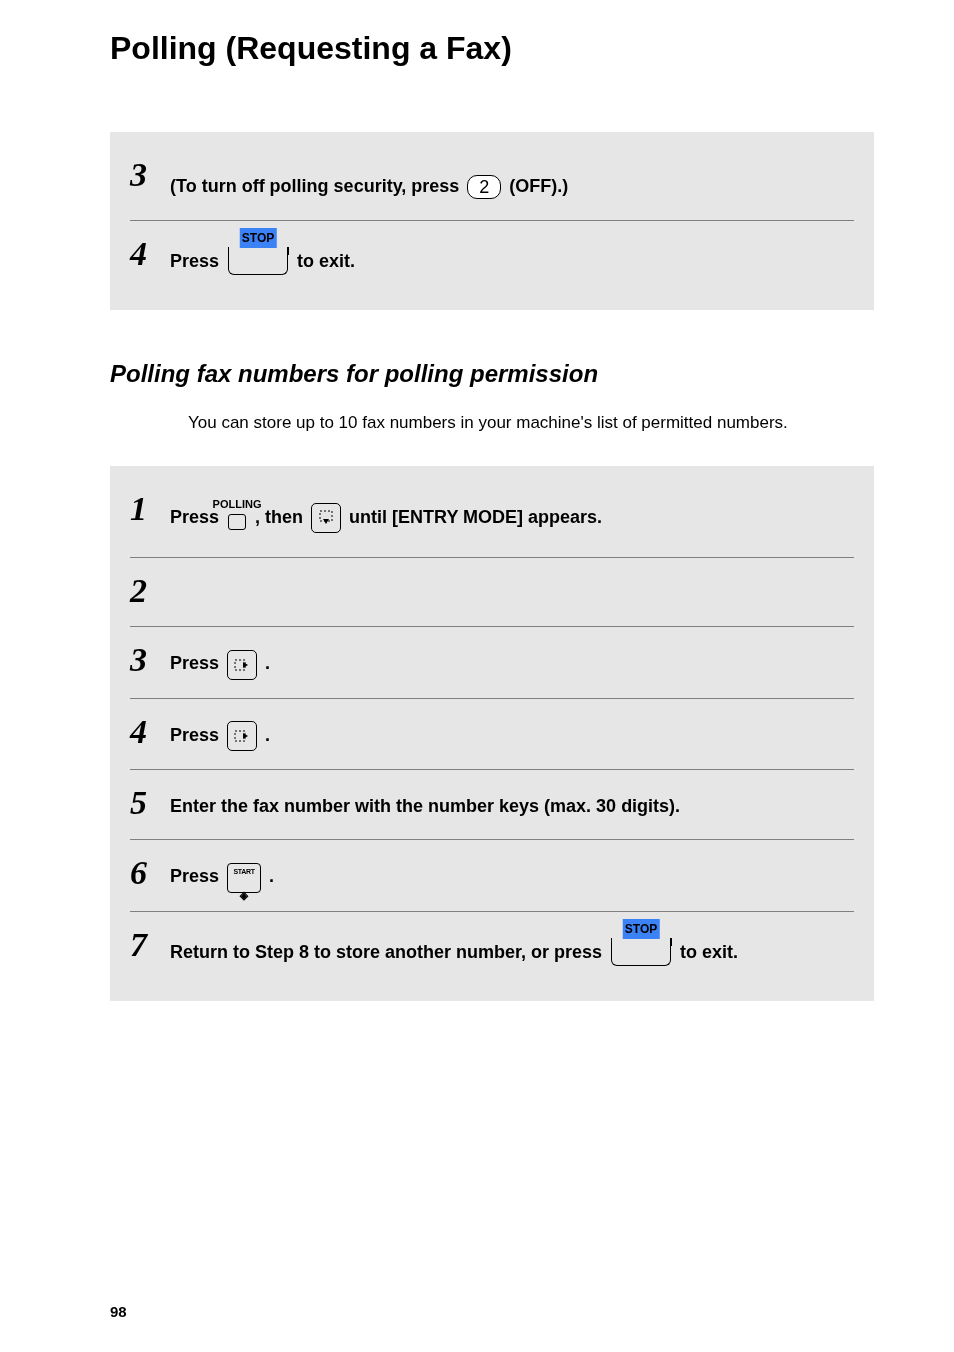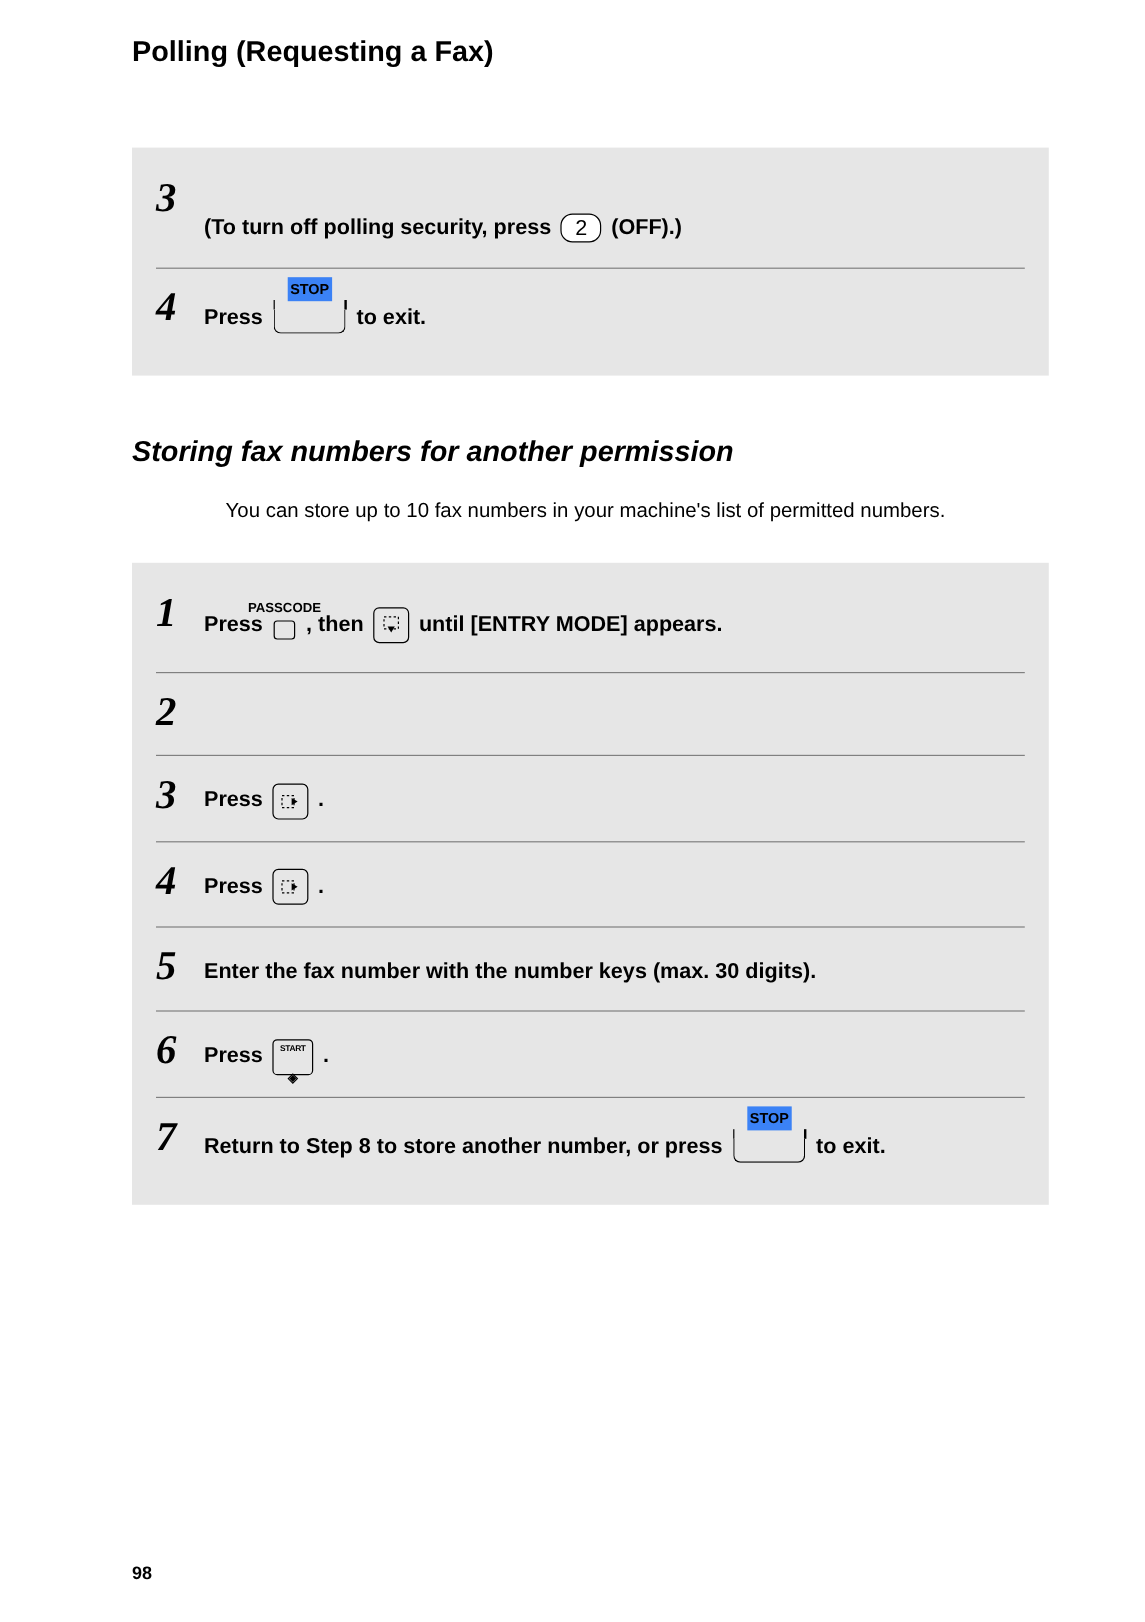--- a/index.html
+++ b/index.html
@@ -10,21 +10,21 @@
     font-family: Arial, Helvetica, sans-serif;
     color: #000;
   }
   .page {
     width: 954px;
     height: 1352px;
     padding: 30px 80px 40px 110px;
     position: relative;
   }
   .section-title {
-    font-size: 24px;
+    font-size: 32px;
     font-weight: bold;
     margin-bottom: 65px;
   }
   .step-block {
     background: #e6e6e6;
     padding: 10px 20px 10px 20px;
     margin-bottom: 50px;
   }
   .step-block.second {
     margin-bottom: 0;
@@ -46,21 +46,21 @@
     font-family: Georgia, 'Times New Roman', serif;
     margin-top: -2px;
   }
   .step-body {
     font-size: 18px;
     font-weight: bold;
     line-height: 1.7;
     padding-top: 3px;
   }
   .step-body .line2 {
-    margin-top: 20px;
+    margin-top: 8px;
   }
   .key-digit {
     display: inline-block;
     border: 1.5px solid #000;
     border-radius: 10px;
     min-width: 34px;
     text-align: center;
     font-weight: normal;
     padding: 0 8px;
     line-height: 22px;
@@ -216,31 +216,31 @@
         <span class="stop-wrap">
           <span class="stop-text">STOP</span>
           <span class="stop-box"></span>
         </span>
         <span> to exit.</span>
       </div>
     </div>
 
   </div>
 
-  <div class="subsection">Storing fax numbers for another permission</div>
+  <div class="subsection">Polling fax numbers for polling permission</div>
   <div class="intro-para">You can store up to 10 fax numbers in your machine's list of permitted numbers.</div>
 
   <div class="step-block second">
 
     <div class="step first">
       <div class="step-num">1</div>
       <div class="step-body">
         <span>Press </span>
         <span class="func-wrap">
-          <span class="func-text">PASSCODE</span>
+          <span class="func-text">POLLING</span>
           <span class="func-square"></span>
         </span>
         <span>, then </span>
         <span class="arrow-btn">
           <svg width="20" height="20" viewBox="0 0 20 20">
               <rect x="4" y="3" width="12" height="10" fill="none" stroke="#000" stroke-width="1" stroke-dasharray="2 2"></rect>
               <path d="M7 11 L10 16 L13 11 Z" fill="#000"></path>
             </svg>
         </span>
         <span> until [ENTRY MODE] appears.</span>

